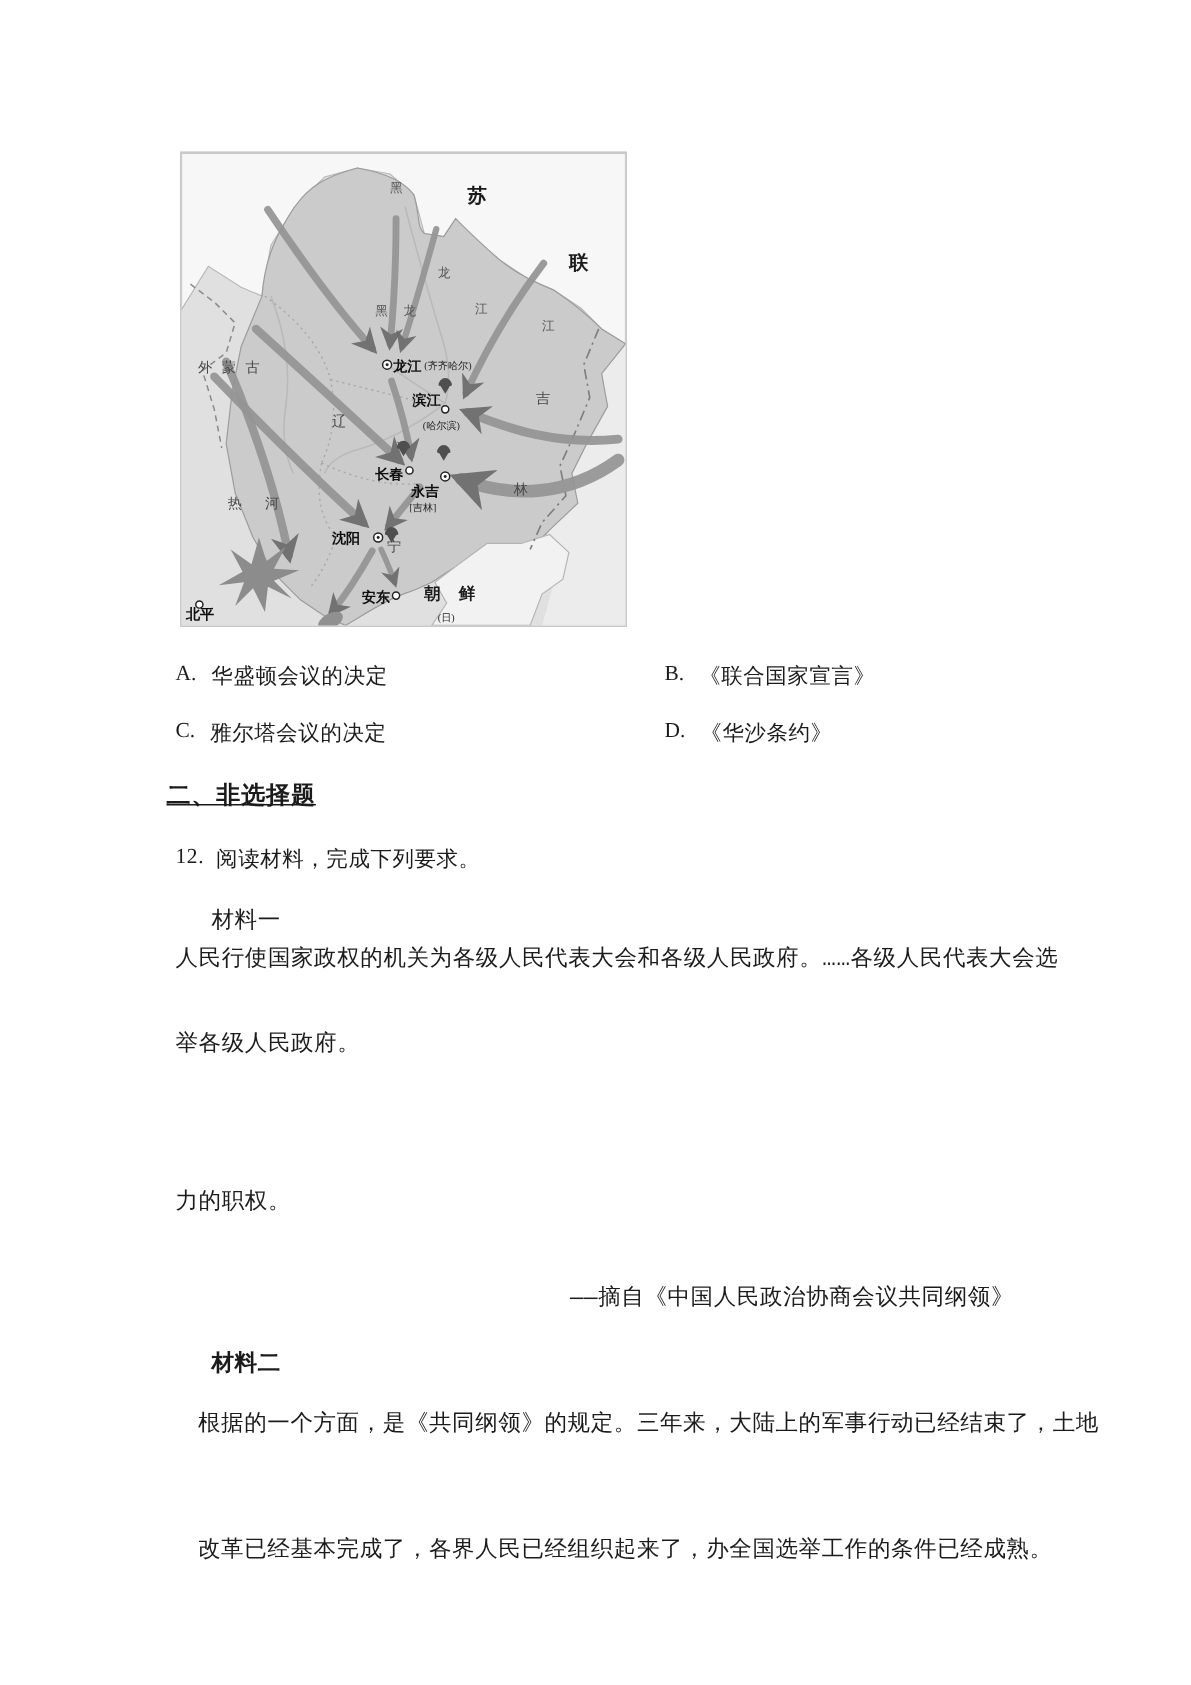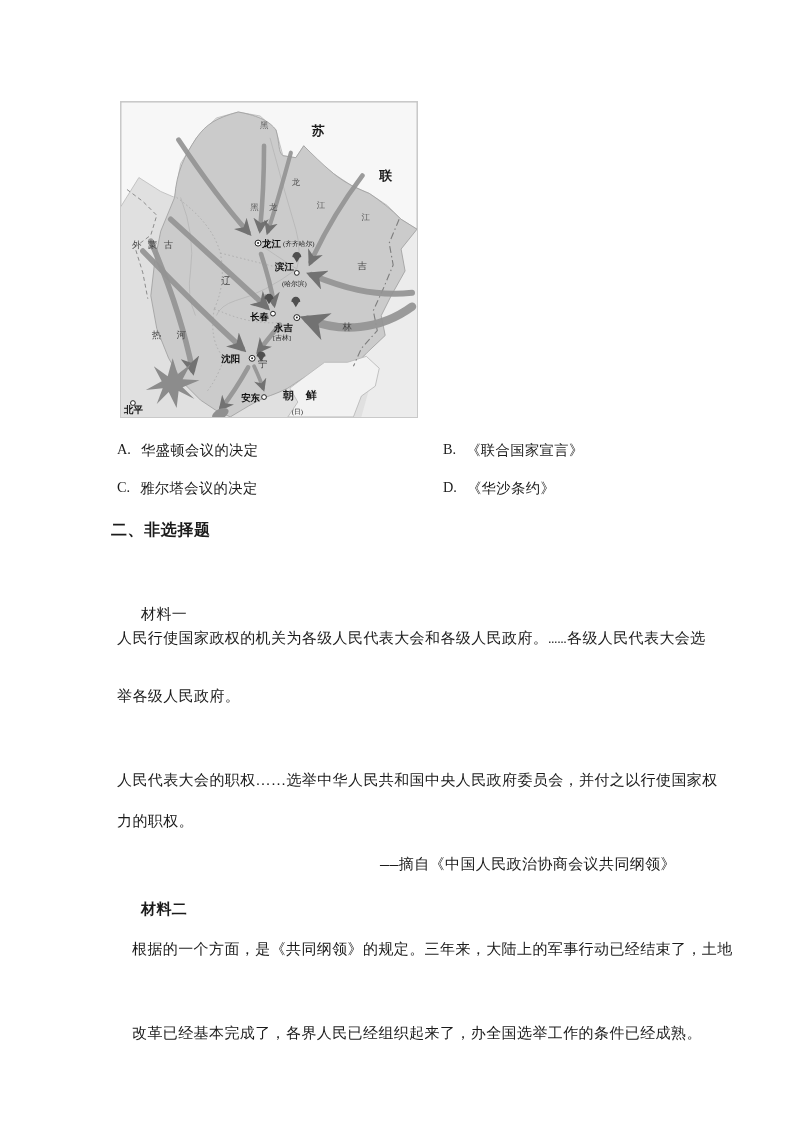--- a/index.html
+++ b/index.html
@@ -4,21 +4,21 @@
 <style>
   html,body{margin:0;padding:0;}
   .page{
     position:relative;width:794px;height:1123px;background:#ffffff;
     font-family:"Liberation Serif","DejaVu Serif",serif;color:#1b1b1b;overflow:hidden;
   }
   .abs{position:absolute;white-space:pre;}
   .bodyline{font-size:15px;letter-spacing:.4px;line-height:18px;}
   .opt{display:flex;gap:10px;font-size:14.3px;letter-spacing:.4px;}
   .opt .lab{letter-spacing:0;}
-  .section-title{font-size:16px;font-weight:bold;letter-spacing:.6px;}
+  .section-title{font-size:16px;font-weight:bold;letter-spacing:.6px;text-decoration:underline;}
   .stem{display:flex;gap:8px;font-size:14.3px;letter-spacing:.4px;}
   .attribution{text-align:right;}
   .map-wrap{position:absolute;left:120px;top:101px;width:298px;height:317px;border:1px solid #c9c9c9;box-sizing:border-box;background:#e9e9e9;}
   svg{display:block;}
   svg text{font-family:"Liberation Serif","DejaVu Serif",serif;fill:#1b1b1b;}
   .t-big{font-size:13px;font-weight:bold;}
   .t-prov{font-size:9.5px;fill:#474747;}
   .t-riv{font-size:8.5px;fill:#585858;}
   .t-city{font-size:9.5px;font-weight:bold;fill:#0e0e0e;}
   .t-small{font-size:6.8px;fill:#222;}
@@ -157,27 +157,29 @@
   </div>
   <div class="abs opt" style="left:117px;top:479px;">
     <span class="lab">C.</span><span>雅尔塔会议的决定</span>
   </div>
   <div class="abs opt" style="left:443px;top:479px;">
     <span class="lab">D.</span><span>《华沙条约》</span>
   </div>
 
   <div class="abs section-title" style="left:111px;top:520px;">二、非选择题</div>
 
+  <div class="abs stem" style="left:117px;top:563px;">
+    <span>12.</span><span>阅读材料，完成下列要求。</span>
+  </div>
 
   <div class="abs bodyline" style="left:141px;top:605px;">材料一</div>
 
   <div class="abs bodyline" style="left:117px;top:631px;font-family:Liberation Mono, monospace;">人民行使国家政权的机关为各级人民代表大会和各级人民政府。……各级人民代表大会选</div>
   <div class="abs bodyline" style="left:117px;top:687px;">举各级人民政府。</div>
-  <div class="abs bodyline" style="left:117px;top:771px;">人民代表大会的职权……选举中华人民共和国中央人民政府委员会，并付之以行使国家权</div>
-  <div class="abs bodyline" style="left:117px;top:812px;">力的职权。</div>
+  <div class="abs bodyline" style="left:117px;top:792px;">力的职权。</div>
 
   <div class="abs bodyline attribution" style="left:117px;right:118px;top:857px;font-family:Liberation Mono, monospace;">——摘自《中国人民政治协商会议共同纲领》</div>
 
   <div class="abs bodyline" style="left:141px;top:900px;font-weight:bold;">材料二</div>
 
   <div class="abs bodyline" style="left:116px;top:940px;margin-left:16px;">根据的一个方面，是《共同纲领》的规定。三年来，大陆上的军事行动已经结束了，土地</div>
   <div class="abs bodyline" style="left:116px;top:1024px;margin-left:16px;">改革已经基本完成了，各界人民已经组织起来了，办全国选举工作的条件已经成熟。</div>
 
 </div>
 

